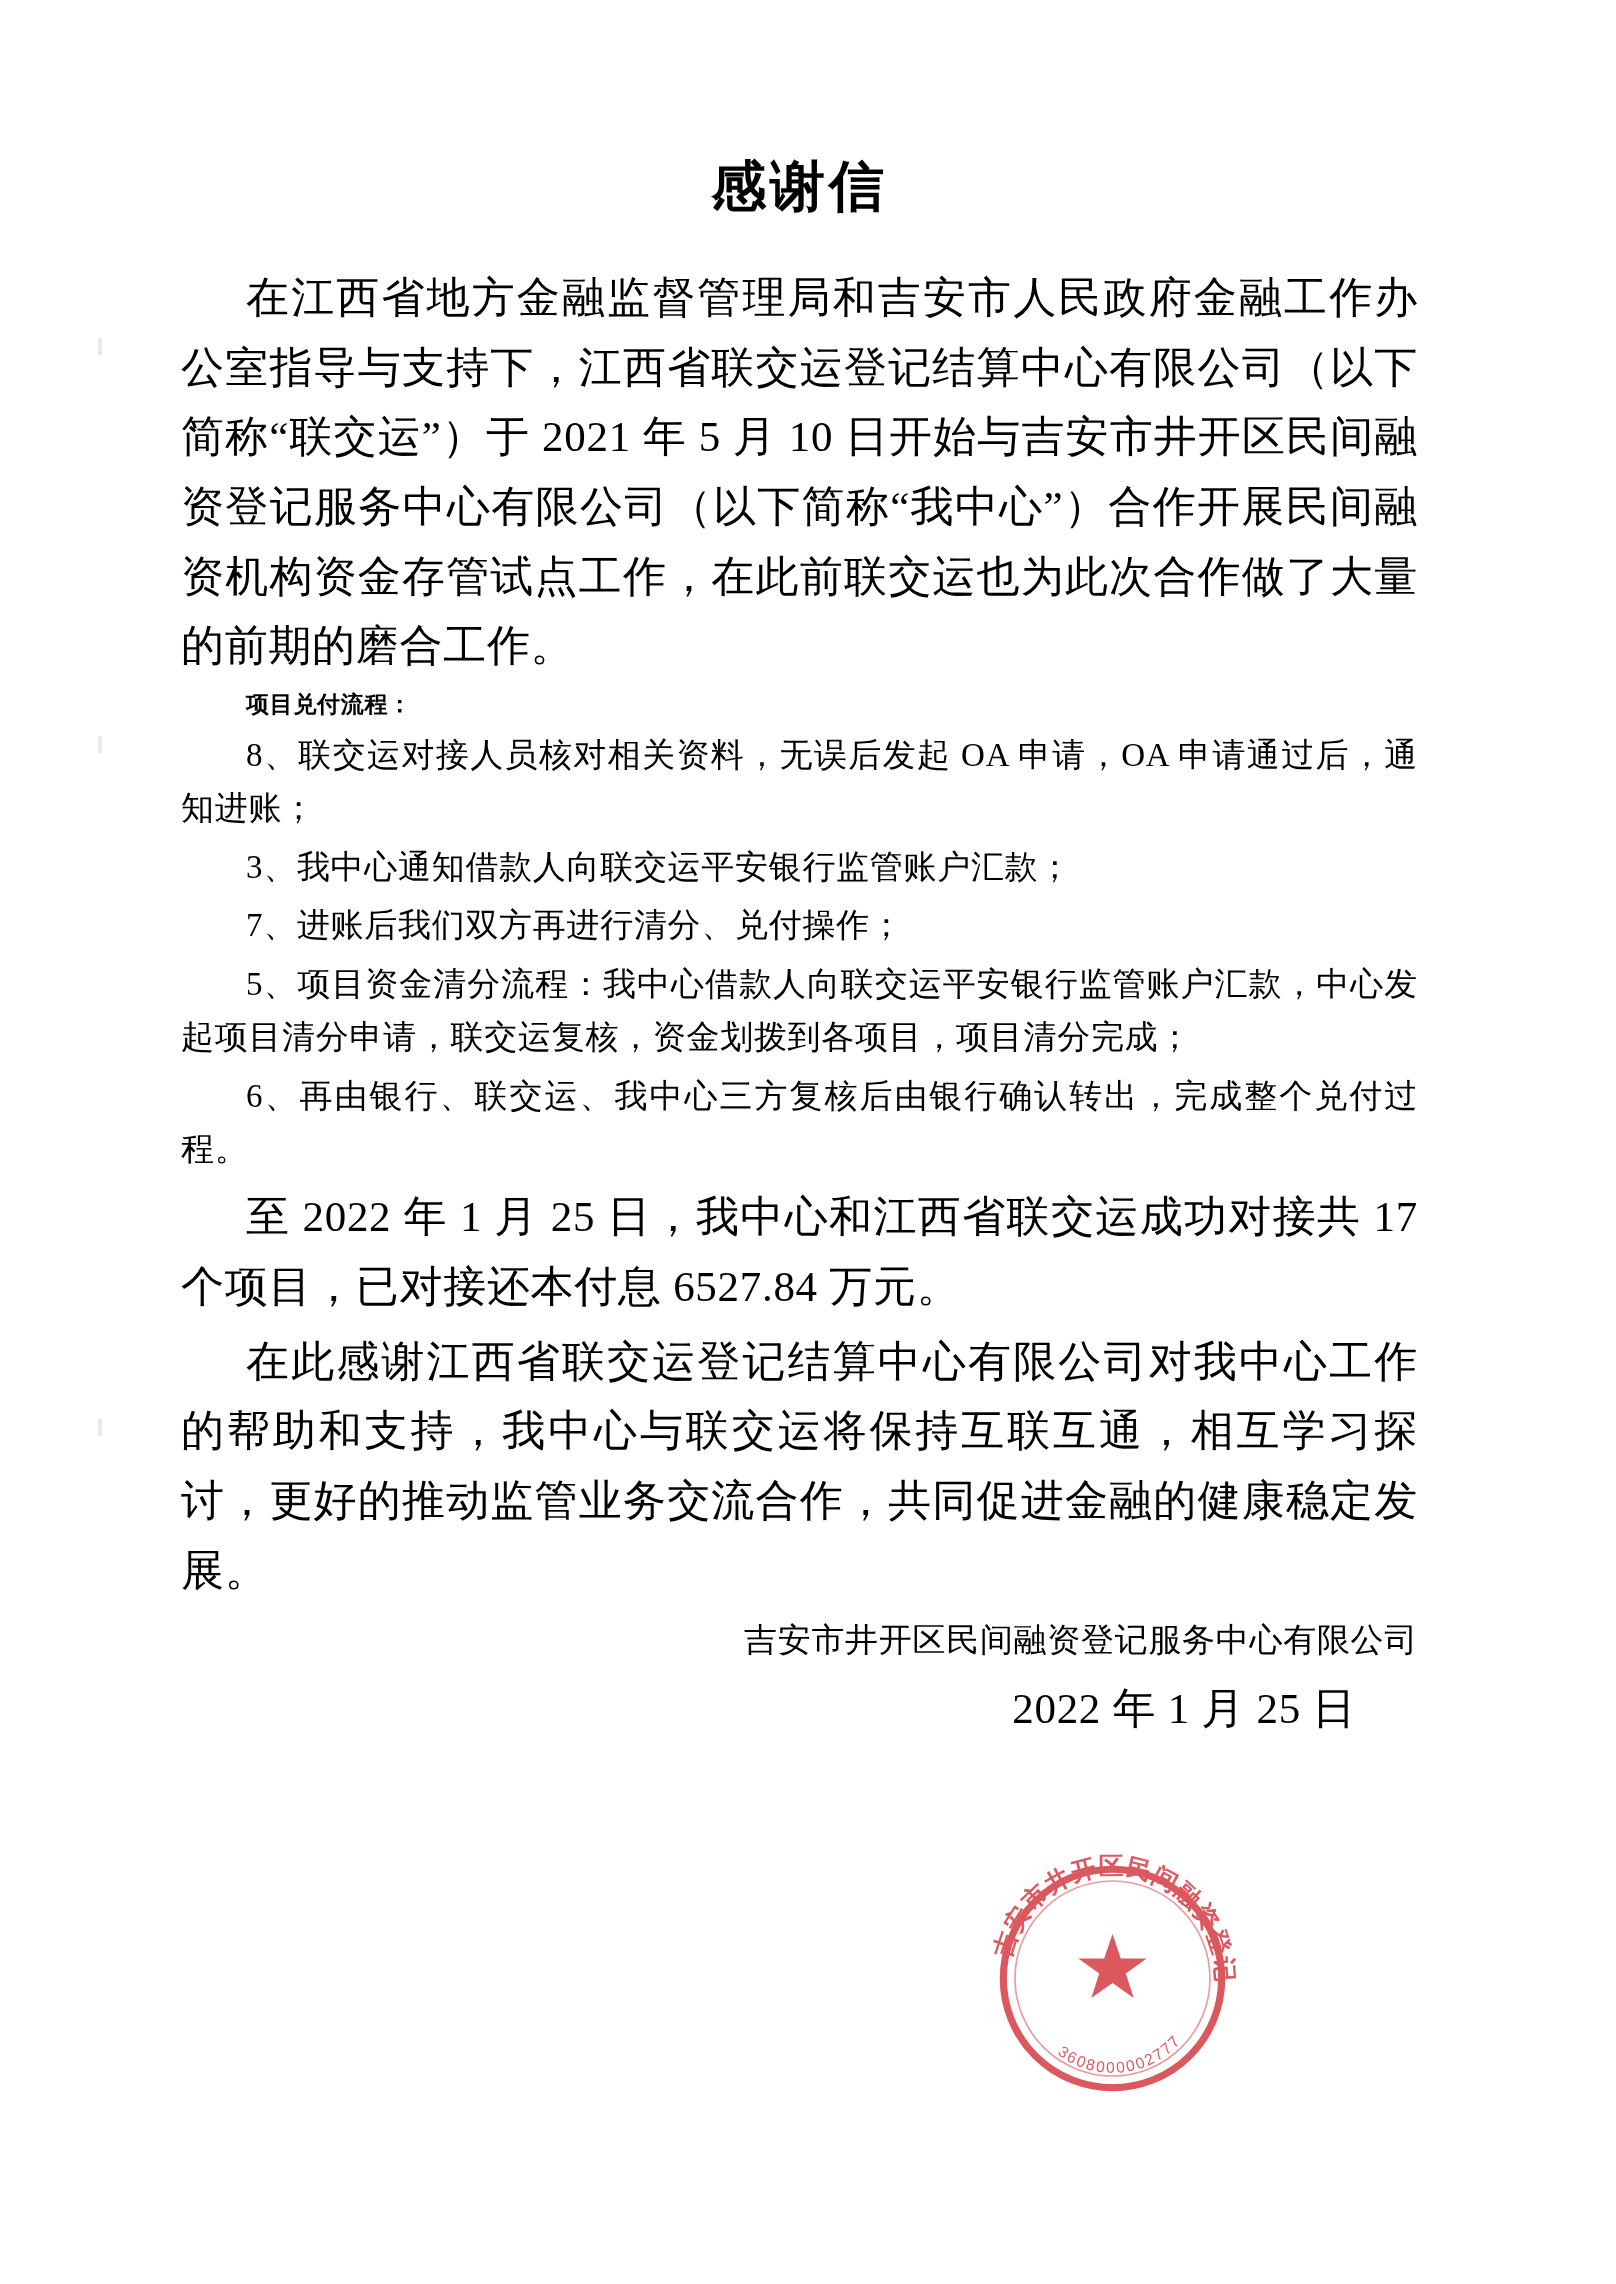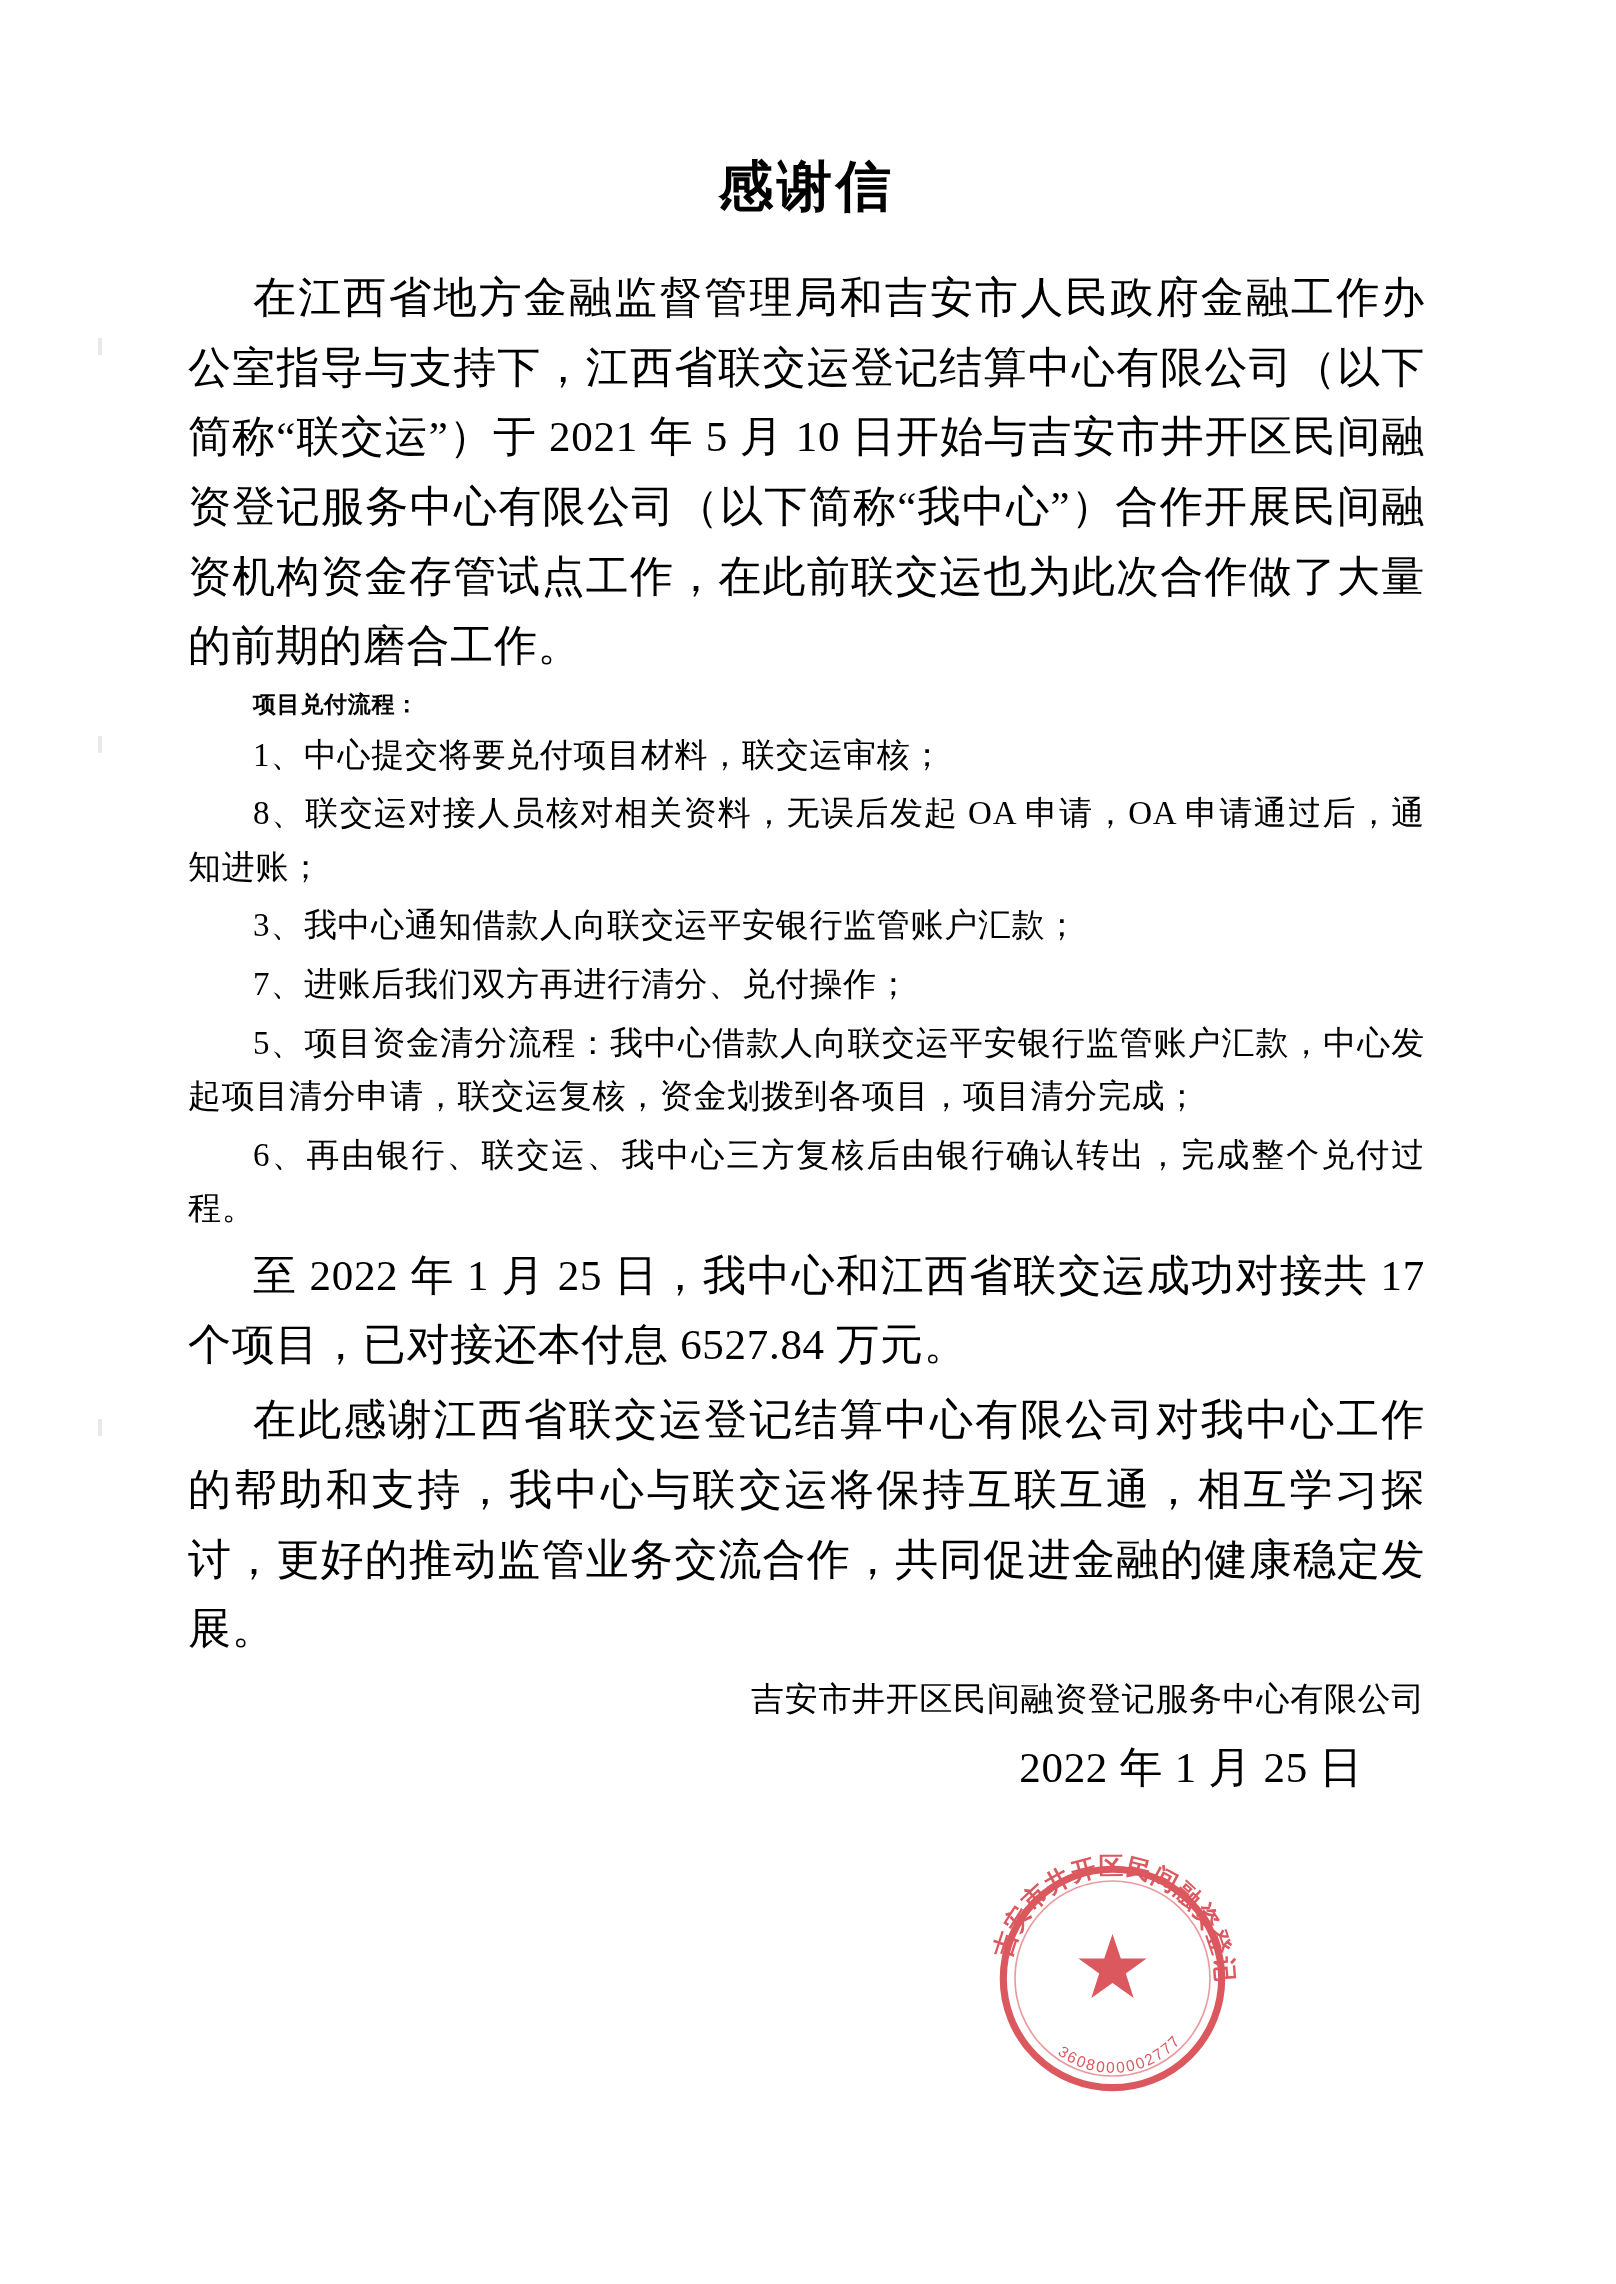--- a/index.html
+++ b/index.html
@@ -17,21 +17,21 @@
   }
   .page {
     position: relative;
     width: 1617px;
     height: 2284px;
     box-sizing: border-box;
     padding: 0;
   }
   .doc-body {
     position: absolute;
-    left: 188px;
+    left: 181px;
     top: 150px;
     width: 1237px;
   }
   .doc-title {
     text-align: center;
     font-size: 55px;
     font-weight: bold;
     letter-spacing: 3.9px;
     margin: 0 0 39px 0;
     font-family: "Liberation Serif", "DejaVu Serif", serif;
@@ -105,21 +105,20 @@
   <div class="edge-mark" style="top:1419px;"></div>
 
   <div class="doc-body">
 
     <h1 class="doc-title">感谢信</h1>
 
     <p class="para">在江西省地方金融监督管理局和吉安市人民政府金融工作办公室指导与支持下，江西省联交运登记结算中心有限公司（以下简称“联交运”）于 2021 年 5 月 10 日开始与吉安市井开区民间融资登记服务中心有限公司（以下简称“我中心”）合作开展民间融资机构资金存管试点工作，在此前联交运也为此次合作做了大量的前期的磨合工作。</p>
 
     <p class="heading">项目兑付流程：</p>
 
-    <p class="listitem">1、中心提交将要兑付项目材料，联交运审核；</p>
     <p class="listitem">8、联交运对接人员核对相关资料，无误后发起 OA 申请，OA 申请通过后，通知进账；</p>
     <p class="listitem">3、我中心通知借款人向联交运平安银行监管账户汇款；</p>
     <p class="listitem">7、进账后我们双方再进行清分、兑付操作；</p>
     <p class="listitem">5、项目资金清分流程：我中心借款人向联交运平安银行监管账户汇款，中心发起项目清分申请，联交运复核，资金划拨到各项目，项目清分完成；</p>
     <p class="listitem">6、再由银行、联交运、我中心三方复核后由银行确认转出，完成整个兑付过程。</p>
 
     <p class="para">至 2022 年 1 月 25 日，我中心和江西省联交运成功对接共 17 个项目，已对接还本付息 6527.84 万元。</p>
 
     <p class="para">在此感谢江西省联交运登记结算中心有限公司对我中心工作的帮助和支持，我中心与联交运将保持互联互通，相互学习探讨，更好的推动监管业务交流合作，共同促进金融的健康稳定发展。</p>
 

